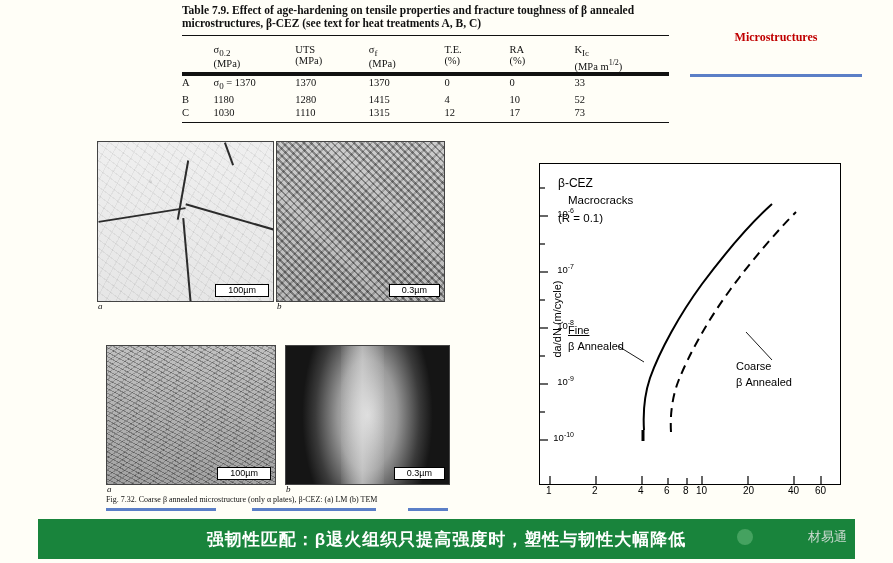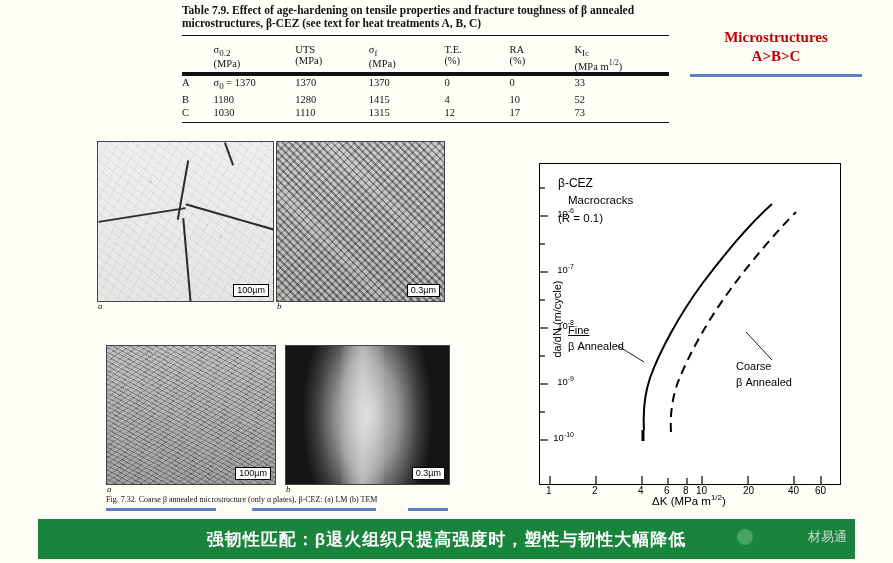--- a/index.html
+++ b/index.html
@@ -37,36 +37,36 @@
   .sub{font-size:9px;vertical-align:sub;}
   .sup{font-size:8px;vertical-align:super;}
   .datarow td{line-height:13px;}
 
   
   .micro-note{
     position:absolute;left:676px;top:28px;width:200px;
     text-align:center;color:#c00000;font-weight:bold;
     font-family:"Liberation Serif", serif;
   }
-  .micro-note .l1{font-size:15px;line-height:19px;}
+  .micro-note .l1{font-size:12px;line-height:19px;}
   .micro-note .l2{font-size:15px;line-height:19px;}
   .micro-underline{
     position:absolute;left:690px;top:74px;width:172px;height:3px;
     background:#5b7fc7;
   }
 
   
   .mg{position:absolute;border:1px solid #444;overflow:hidden;}
   .mg-label{
     position:absolute;font-size:9px;color:#111;font-style:italic;
   }
   .scalebar{
     position:absolute;right:4px;bottom:4px;
     background:#fff;color:#000;font-size:9px;
-    padding:0 3px;border:1px solid #000;
+    padding:0 12px;border:1px solid #000;
     font-family:"Liberation Sans", sans-serif;
     line-height:11px;
   }
   .figcap{
     position:absolute;font-size:8px;color:#111;
     font-family:"Liberation Serif", serif;
     white-space:nowrap;
   }
 
   
@@ -212,21 +212,20 @@
         <td colspan="7" style="padding-top:3px;">
               <div style="height:1.3px;background:#111;"></div>
             </td>
       </tr>
     </tbody>
       </table>
   </div>
 
   <div class="micro-note">
     <div class="l1">Microstructures</div>
-    <div class="l2">A&gt;B&gt;C</div>
   </div>
   <div class="micro-underline"></div>
 
   <div class="mg" style="left:97px;top:141px;width:175px;height:159px;">
     <div class="tex-a">
       <div class="gb" style="left:0px;top:72px;width:88px;height:1.6px;transform:rotate(-9deg);"></div>
       <div class="gb" style="left:84px;top:18px;width:1.6px;height:60px;transform:rotate(10deg);"></div>
       <div class="gb" style="left:86px;top:74px;width:92px;height:1.6px;transform:rotate(16deg);"></div>
       <div class="gb" style="left:88px;top:76px;width:1.6px;height:86px;transform:rotate(-5deg);"></div>
       <div class="gb" style="left:130px;top:0px;width:1.6px;height:24px;transform:rotate(-20deg);"></div>
@@ -321,21 +320,20 @@
     <div class="xtick" style="left:59px;">2</div>
     <div class="xtick" style="left:105px;">4</div>
     <div class="xtick" style="left:131px;">6</div>
     <div class="xtick" style="left:150px;">8</div>
     <div class="xtick" style="left:163px;">10</div>
     <div class="xtick" style="left:210px;">20</div>
     <div class="xtick" style="left:255px;">40</div>
     <div class="xtick" style="left:282px;">60</div>
 
     <div class="axis-ylabel">da/dN (m/cycle)</div>
-    <div class="axis-xlabel">ΔK (MPa m<span style="font-size:8px;vertical-align:super;">1/2</span>)</div>
   </div>
 
   <div class="banner">
     <span>强韧性匹配：β退火组织只提高强度时，塑性与韧性大幅降低</span>
   </div>
   <div class="wm-dot"></div>
   <div class="wm">材易通</div>
 
 </div>
 

